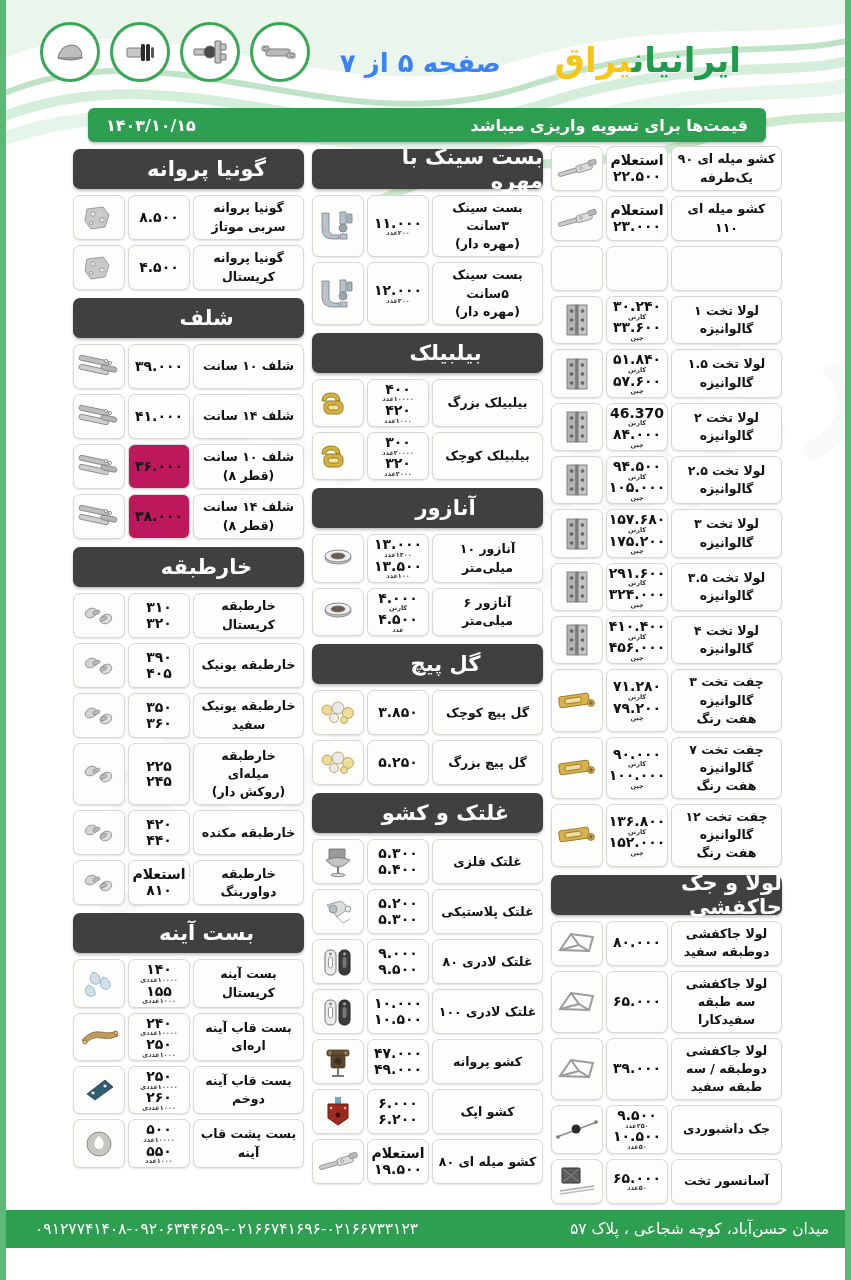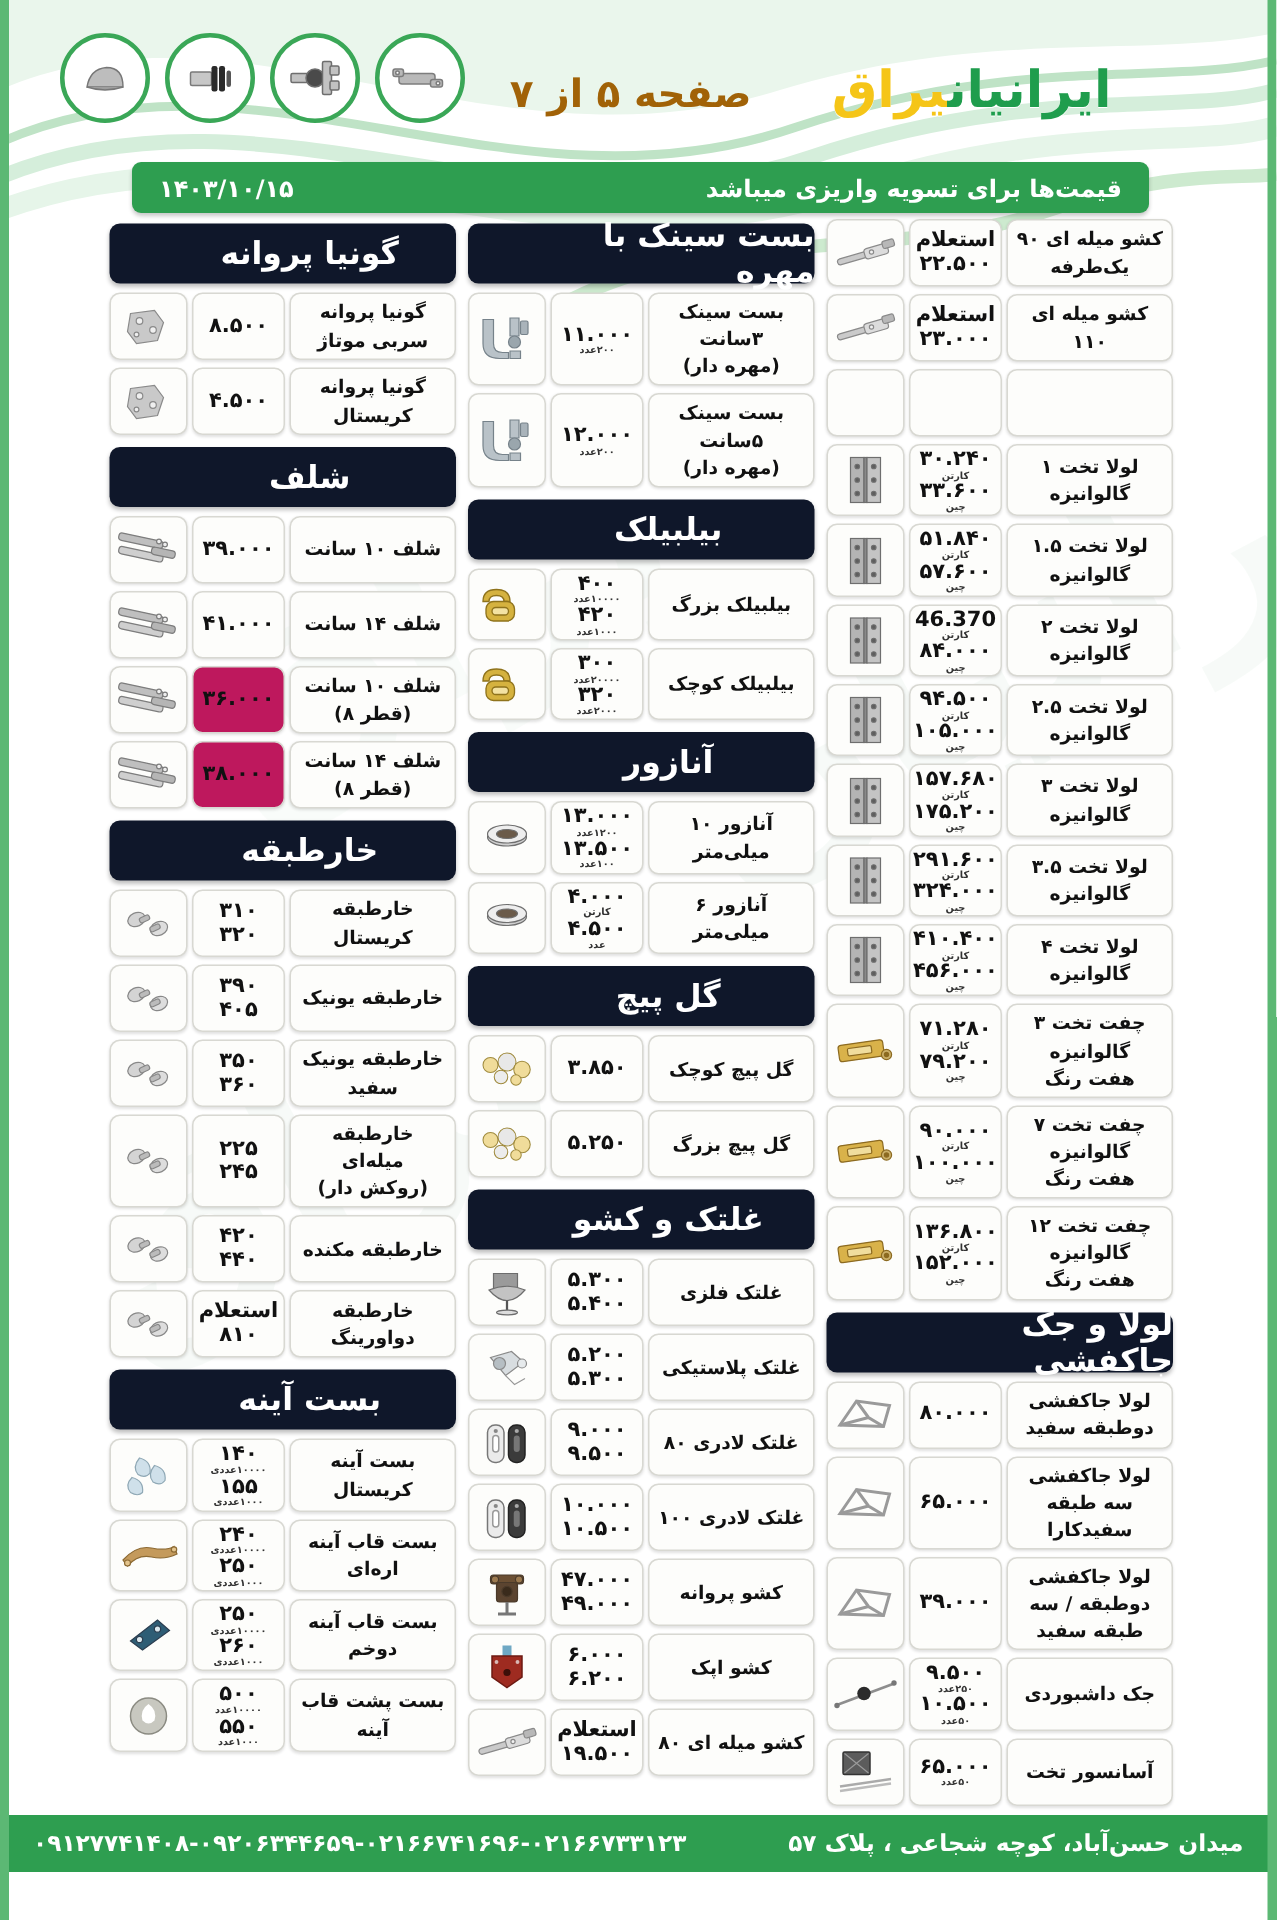--- a/index.html
+++ b/index.html
@@ -19,39 +19,39 @@
   .wm1{left:40px;top:690px;}
   .wm2{left:430px;top:330px;}
   .wm3{left:120px;top:330px;opacity:.10;}
 
   
   .header{position:absolute;left:0;top:0;width:851px;height:108px;z-index:3;}
   .logo{position:absolute;right:110px;top:40px;direction:rtl;
         font-size:34px;font-weight:bold;color:#1f9d4d;letter-spacing:-1px;
         text-shadow:0 1px 0 #fff;}
   .logo .gold{color:#f5c518;}
-  .pagenum{position:absolute;right:350px;top:48px;font-size:26px;font-weight:bold;color:#a16207;}
+  .pagenum{position:absolute;right:350px;top:48px;font-size:26px;font-weight:bold;color:#3b82f6;}
   .icons{position:absolute;left:40px;top:22px;display:flex;gap:10px;}
   .icon-circle{width:60px;height:60px;border-radius:50%;border:3px solid #3aa757;
     background:#fff;display:flex;align-items:center;justify-content:center;}
   .icon-circle svg{display:block;}
 
   
   .banner{position:absolute;left:88px;top:108px;width:678px;height:34px;z-index:3;
     background:#2e9e50;border-radius:6px;display:flex;align-items:center;
     justify-content:space-between;padding:0 18px;box-shadow:0 2px 3px rgba(0,0,0,.22);}
   .banner-text{color:#fff;font-size:16px;font-weight:bold;}
   .banner-date{color:#fff;font-size:16px;font-weight:bold;}
 
   
   .columns{position:absolute;left:73px;top:146px;width:711px;z-index:2;
     display:flex;flex-direction:row-reverse;gap:8px;align-items:flex-start;}
   .col{width:231px;display:flex;flex-direction:column;gap:5px;}
 
-  .sect-head{background:#0f172a;border-radius:7px;height:40px;
+  .sect-head{background:#404040;border-radius:7px;height:40px;
     display:flex;align-items:center;justify-content:center;
     color:#fff;font-size:21px;font-weight:bold;
     box-shadow:0 2px 3px rgba(0,0,0,.25);margin-top:3px;margin-bottom:1px;padding-left:36px;}
 
   .row{display:flex;flex-direction:row;gap:3px;align-items:stretch;min-height:45px;}
   .cell{background:#fdfdfb;border:1px solid #d8d8d2;border-radius:7px;
     box-shadow:0 1px 2px rgba(0,0,0,.12);}
   .c-name{flex:1;display:flex;flex-direction:column;align-items:center;
     justify-content:center;text-align:center;padding:3px 5px;
     font-size:12.5px;font-weight:bold;line-height:1.45;color:#111;}
@@ -65,21 +65,21 @@
   .sub{font-size:6.5px;font-weight:bold;color:#333;line-height:1;margin-top:-1px;text-align:center;white-space:nowrap;}
   .pricepair{display:flex;flex-direction:column;align-items:center;width:100%;}
   .pricepair .unit{display:flex;flex-direction:column;align-items:center;}
 
   .row.empty .c-name,.row.empty .c-price,.row.empty .c-img{min-height:38px;}
 
   
   .footer{position:absolute;left:0;bottom:32px;width:851px;height:38px;z-index:3;
     background:#2e9e50;display:flex;align-items:center;justify-content:space-between;
     padding:0 22px;}
-  .footer span{color:#fff;font-size:15.5px;font-weight:bold;}
+  .footer span{color:#fff;font-size:15.5px;font-weight:normal;margin-left:13px;}
   .footer-bar{position:absolute;left:0;bottom:0;width:851px;height:32px;background:#fff;z-index:3;}
   .edge-l{position:absolute;left:0;top:0;width:6px;height:1280px;background:#5cb874;z-index:4;}
   .edge-r{position:absolute;right:0;top:0;width:6px;height:1280px;background:#5cb874;z-index:4;}
 </style>
 </head>
 <body>
 
 <div class="edge-l"></div>
 <div class="edge-r"></div>
 

